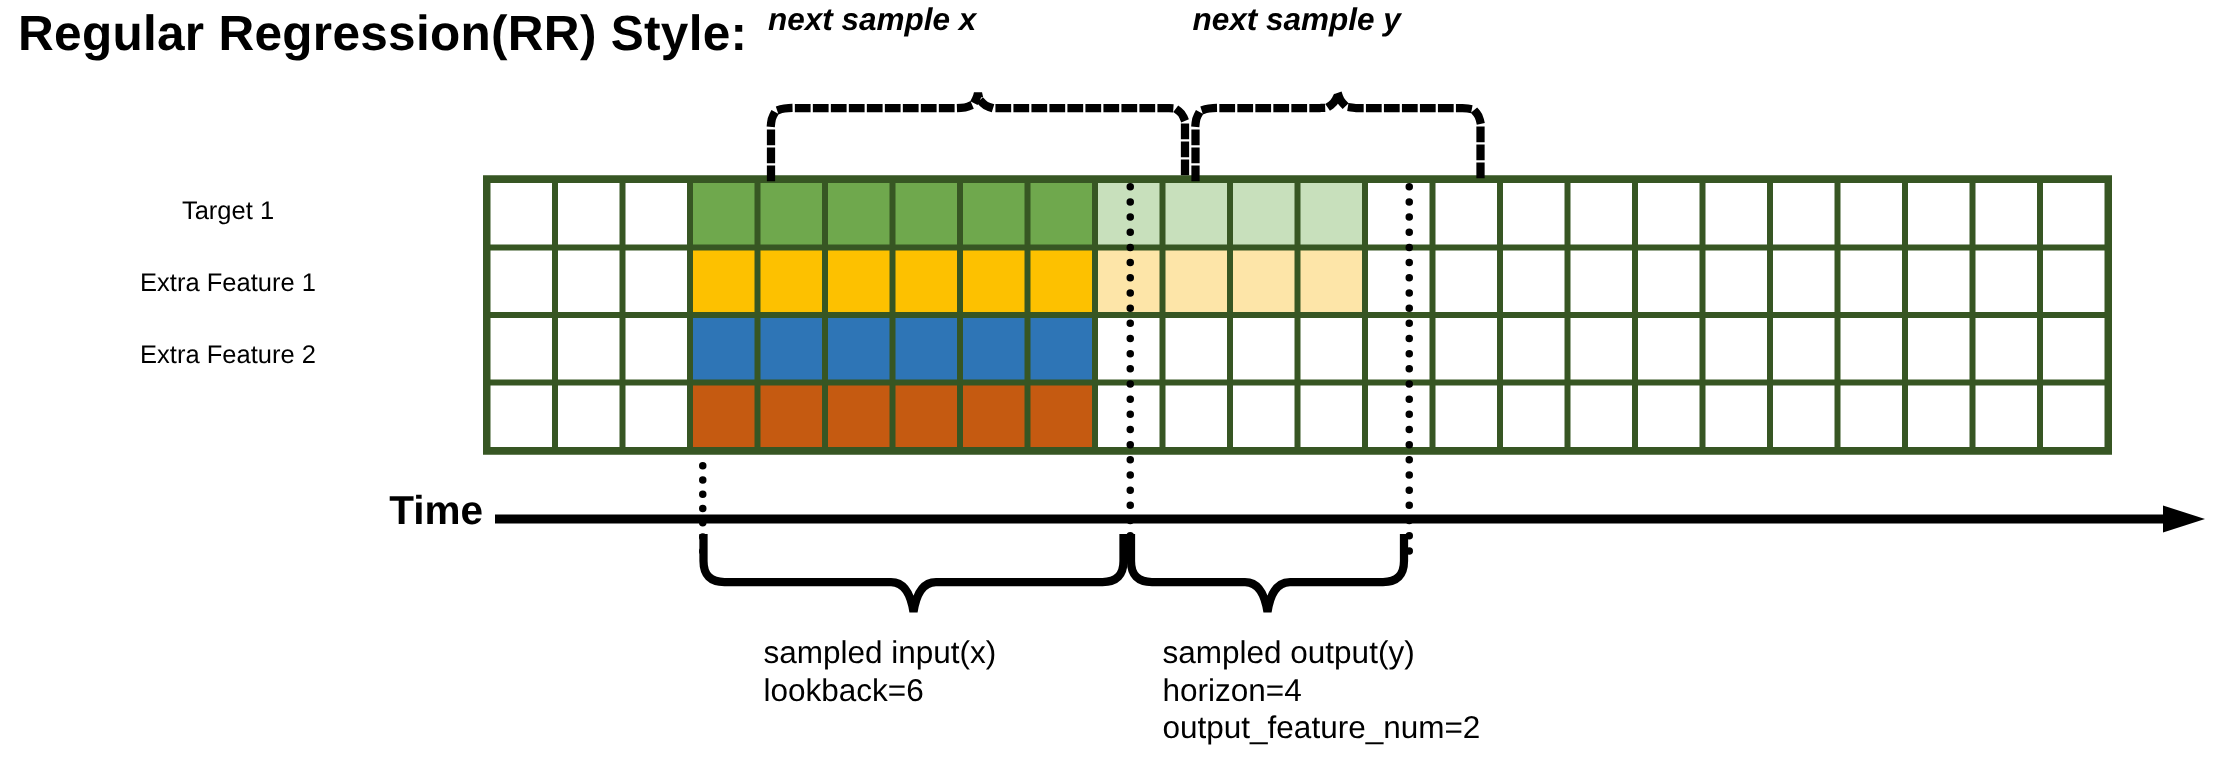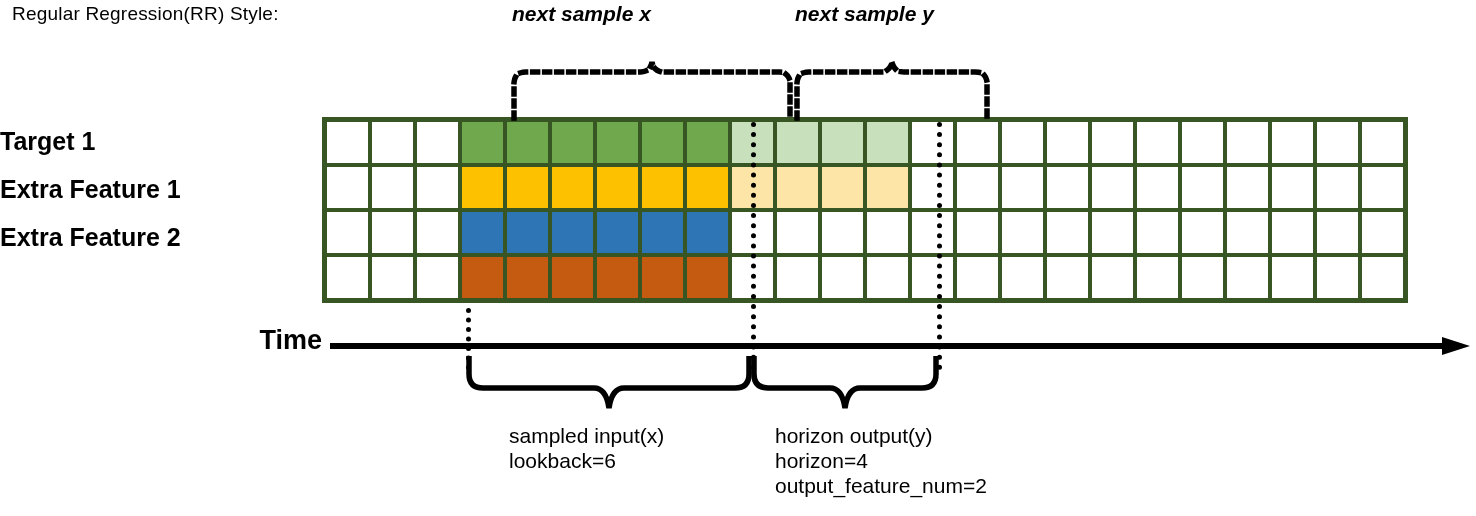--- a/index.html
+++ b/index.html
@@ -4,28 +4,28 @@
 <style>
   html,body{margin:0;padding:0;background:#fff;}
   body{
     width:1476px;height:516px;position:relative;overflow:hidden;
     font-family:"Liberation Sans", sans-serif;color:#000;
   }
 
   
   .title{
     position:absolute;left:12px;top:3px;
-    font-size:19px;font-weight:400;letter-spacing:.2px;white-space:nowrap;
+    font-size:33px;font-weight:700;letter-spacing:.2px;white-space:nowrap;
   }
 
   
   .row-labels{position:absolute;left:0;top:117px;width:318px;}
   .row-label{
-    height:48px;line-height:48px;text-align:left;padding-right:14px;
-    font-size:25px;font-weight:700;white-space:nowrap;box-sizing:border-box;
+    height:48px;line-height:48px;text-align:center;padding-right:14px;
+    font-size:17px;font-weight:400;white-space:nowrap;box-sizing:border-box;
   }
 
   
   .grid{
     position:absolute;left:322px;top:117px;
     border:5px solid #375623;background:#375623;
     display:flex;flex-direction:column;gap:4px;
     box-sizing:border-box;
   }
   .grid-row{display:flex;gap:4px;height:41px;}
@@ -211,16 +211,16 @@
   <svg width="188" height="56" viewBox="0 0 188 56">
     <path d="M3,0 L3,18 Q3,32 17,32 L79,32 Q91,32 94,52 Q97,32 109,32 L171,32 Q185,32 185,18 L185,0" fill="none" stroke="#000" stroke-width="5.5" stroke-linecap="butt"></path>
   </svg>
 </div>
 
 <div class="bot-block" style="left:509px;top:423px;">
   <div>sampled input(x)</div>
   <div>lookback=6</div>
 </div>
 <div class="bot-block" style="left:775px;top:423px;">
-  <div>horizon output(y)</div>
+  <div>sampled output(y)</div>
   <div>horizon=4</div>
   <div>output_feature_num=2</div>
 </div>
 
 </body></html>

